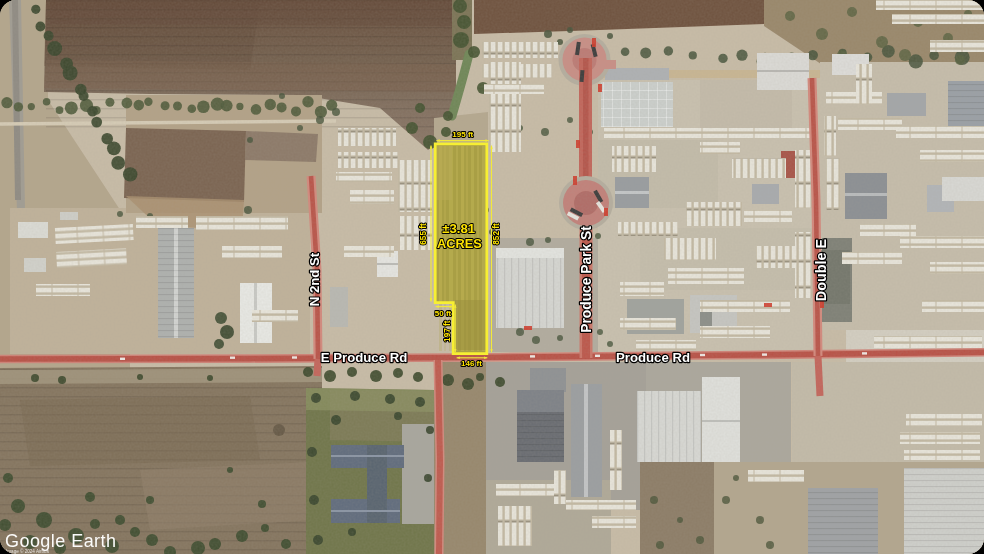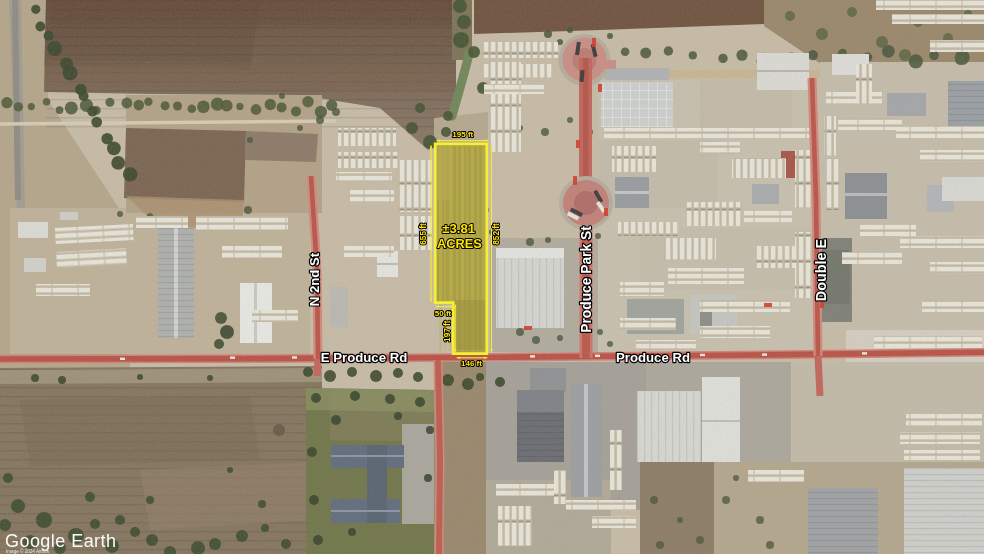--- a/index.html
+++ b/index.html
@@ -1,15 +1,15 @@
 <!DOCTYPE html>
 <html><head><meta charset="utf-8">
 <style>
 html,body{margin:0;padding:0;background:#000;}
-#wrap{position:relative;width:984px;height:554px;overflow:hidden;font-family:"Liberation Sans",sans-serif;}
+#wrap{position:relative;width:984px;height:554px;overflow:hidden;font-family:"Liberation Sans",sans-serif;border-radius:16px;}
 </style></head><body>
 <div id="wrap">
 <svg width="984" height="554" viewBox="0 0 984 554">
 <defs>
 <pattern id="trV" width="7" height="26" patternUnits="userSpaceOnUse">
   <rect width="7" height="26" fill="#c3b9a3"></rect>
   <rect x="0.8" y="0.5" width="4.6" height="25" fill="#e9e6dc"></rect>
   <rect x="0.6" y="0.5" width="5" height="2" fill="#9a917e"></rect>
 </pattern>
 <pattern id="trH" width="26" height="7" patternUnits="userSpaceOnUse">

